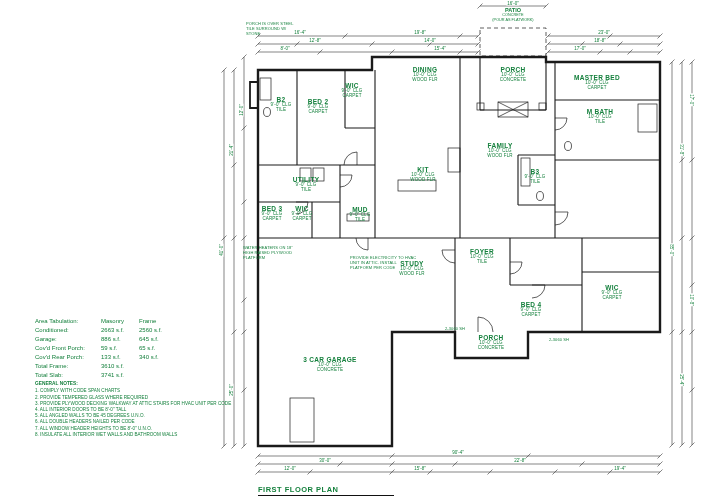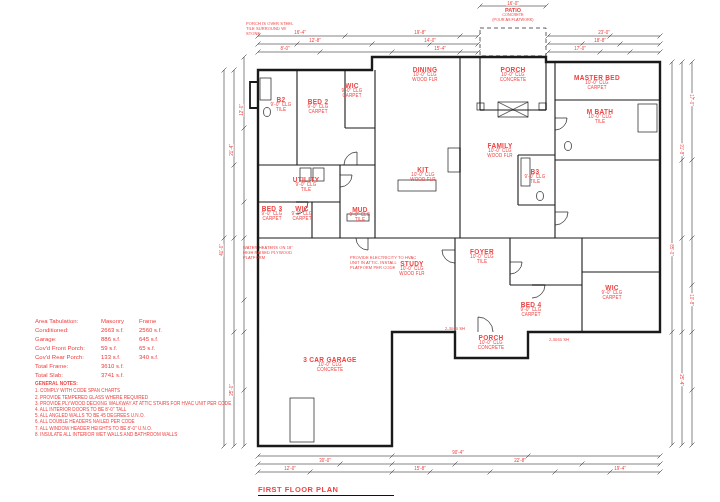--- a/index.html
+++ b/index.html
@@ -1,17 +1,17 @@
 <!DOCTYPE html>
 <html><head>
 <meta charset="utf-8">
 <style>
   html,body{margin:0;padding:0;width:720px;height:502px;overflow:hidden;background:#fff;}
   .stage{position:relative;width:720px;height:502px;background:#ffffff;
-         font-family:"Liberation Sans",sans-serif;color:#ef4444;}
+         font-family:"Liberation Sans",sans-serif;color:#15803d;}
   .stage svg{position:absolute;left:0;top:0;}
   .room{position:absolute;transform:translateX(-50%);text-align:center;line-height:1.1;white-space:nowrap;}
   .room .rname{font-size:6.5px;font-weight:700;letter-spacing:.3px;}
   .room .rsub{font-size:4.5px;letter-spacing:.15px;}
   .dim{position:absolute;font-size:4.5px;background:#fff;padding:0 1px;white-space:nowrap;}
   .annot{position:absolute;font-size:4px;line-height:1.2;letter-spacing:.1px;}
   .patio-label{position:absolute;left:513px;top:7px;transform:translateX(-50%);
                text-align:center;line-height:1.15;white-space:nowrap;}
   .patio-label .pname{font-size:5.5px;font-weight:700;}
   .patio-label .psub{font-size:3.8px;}

